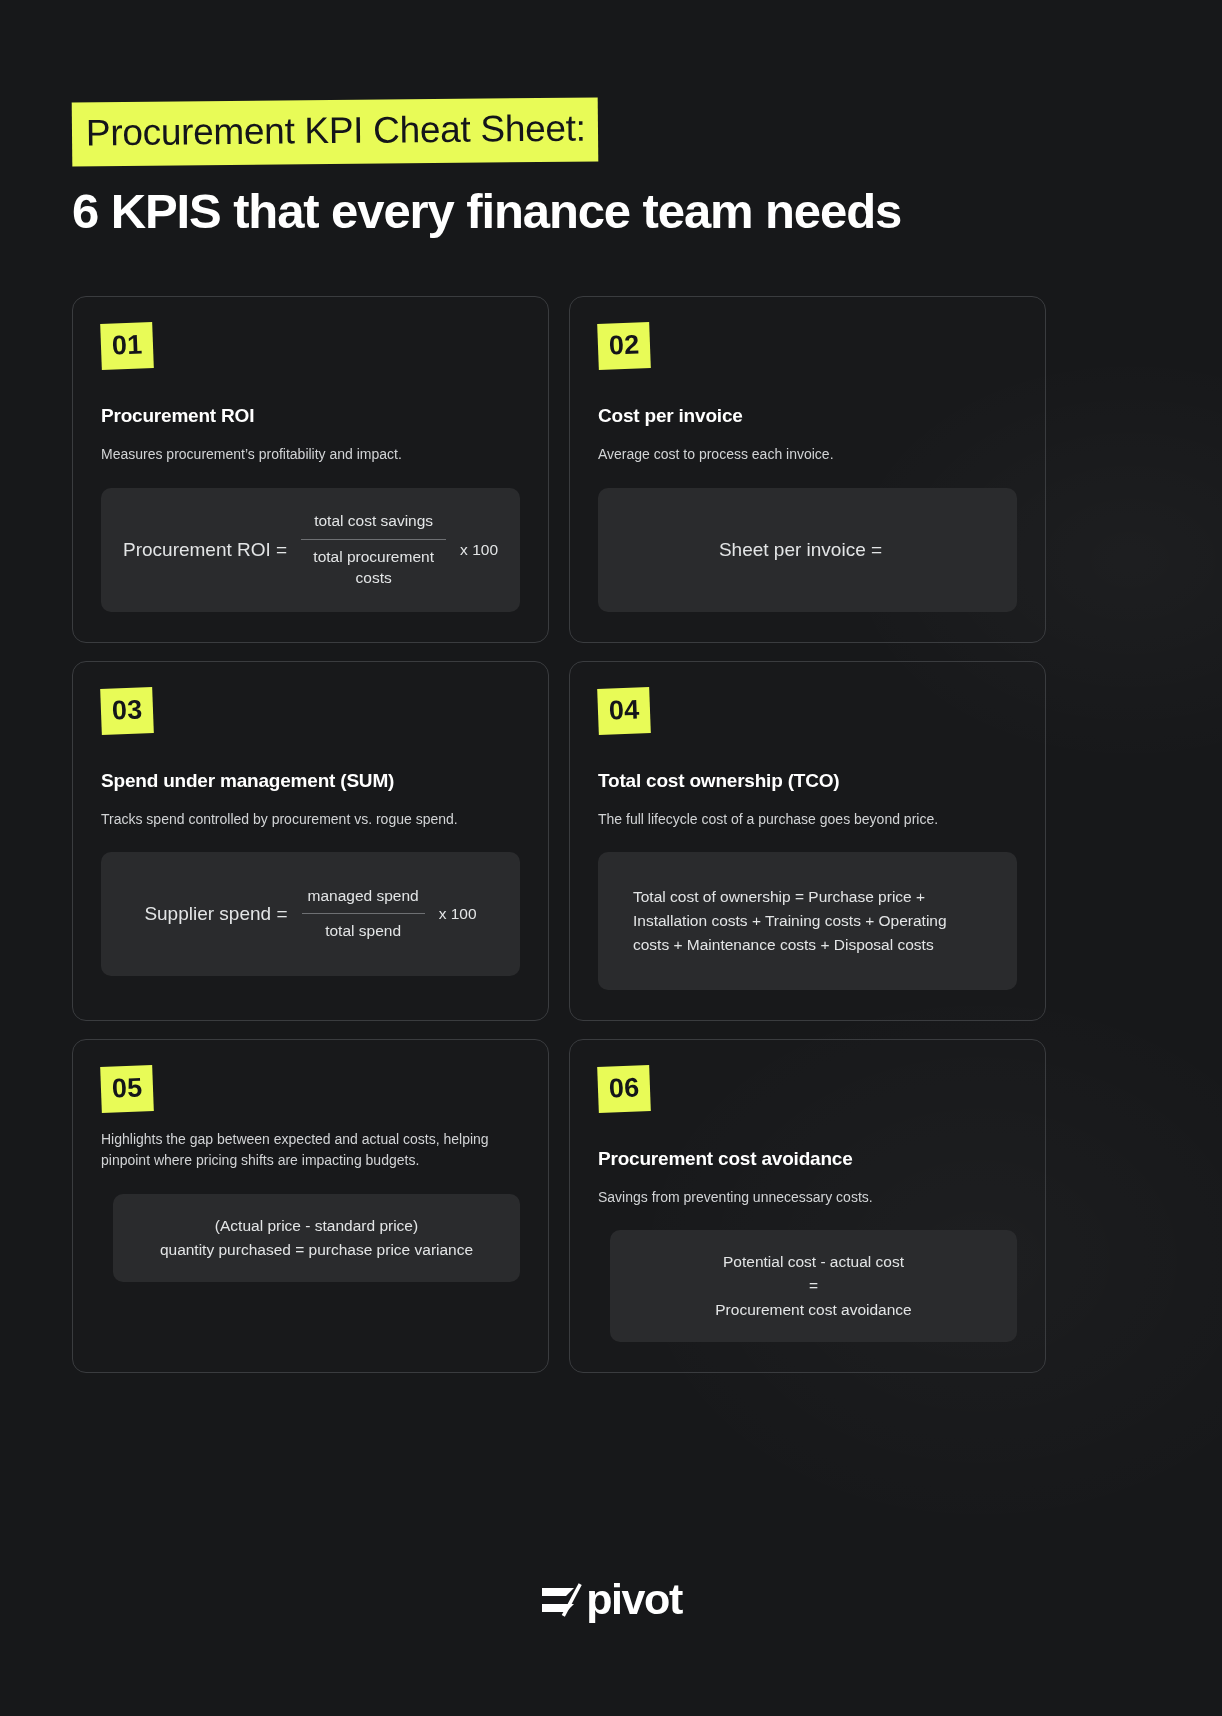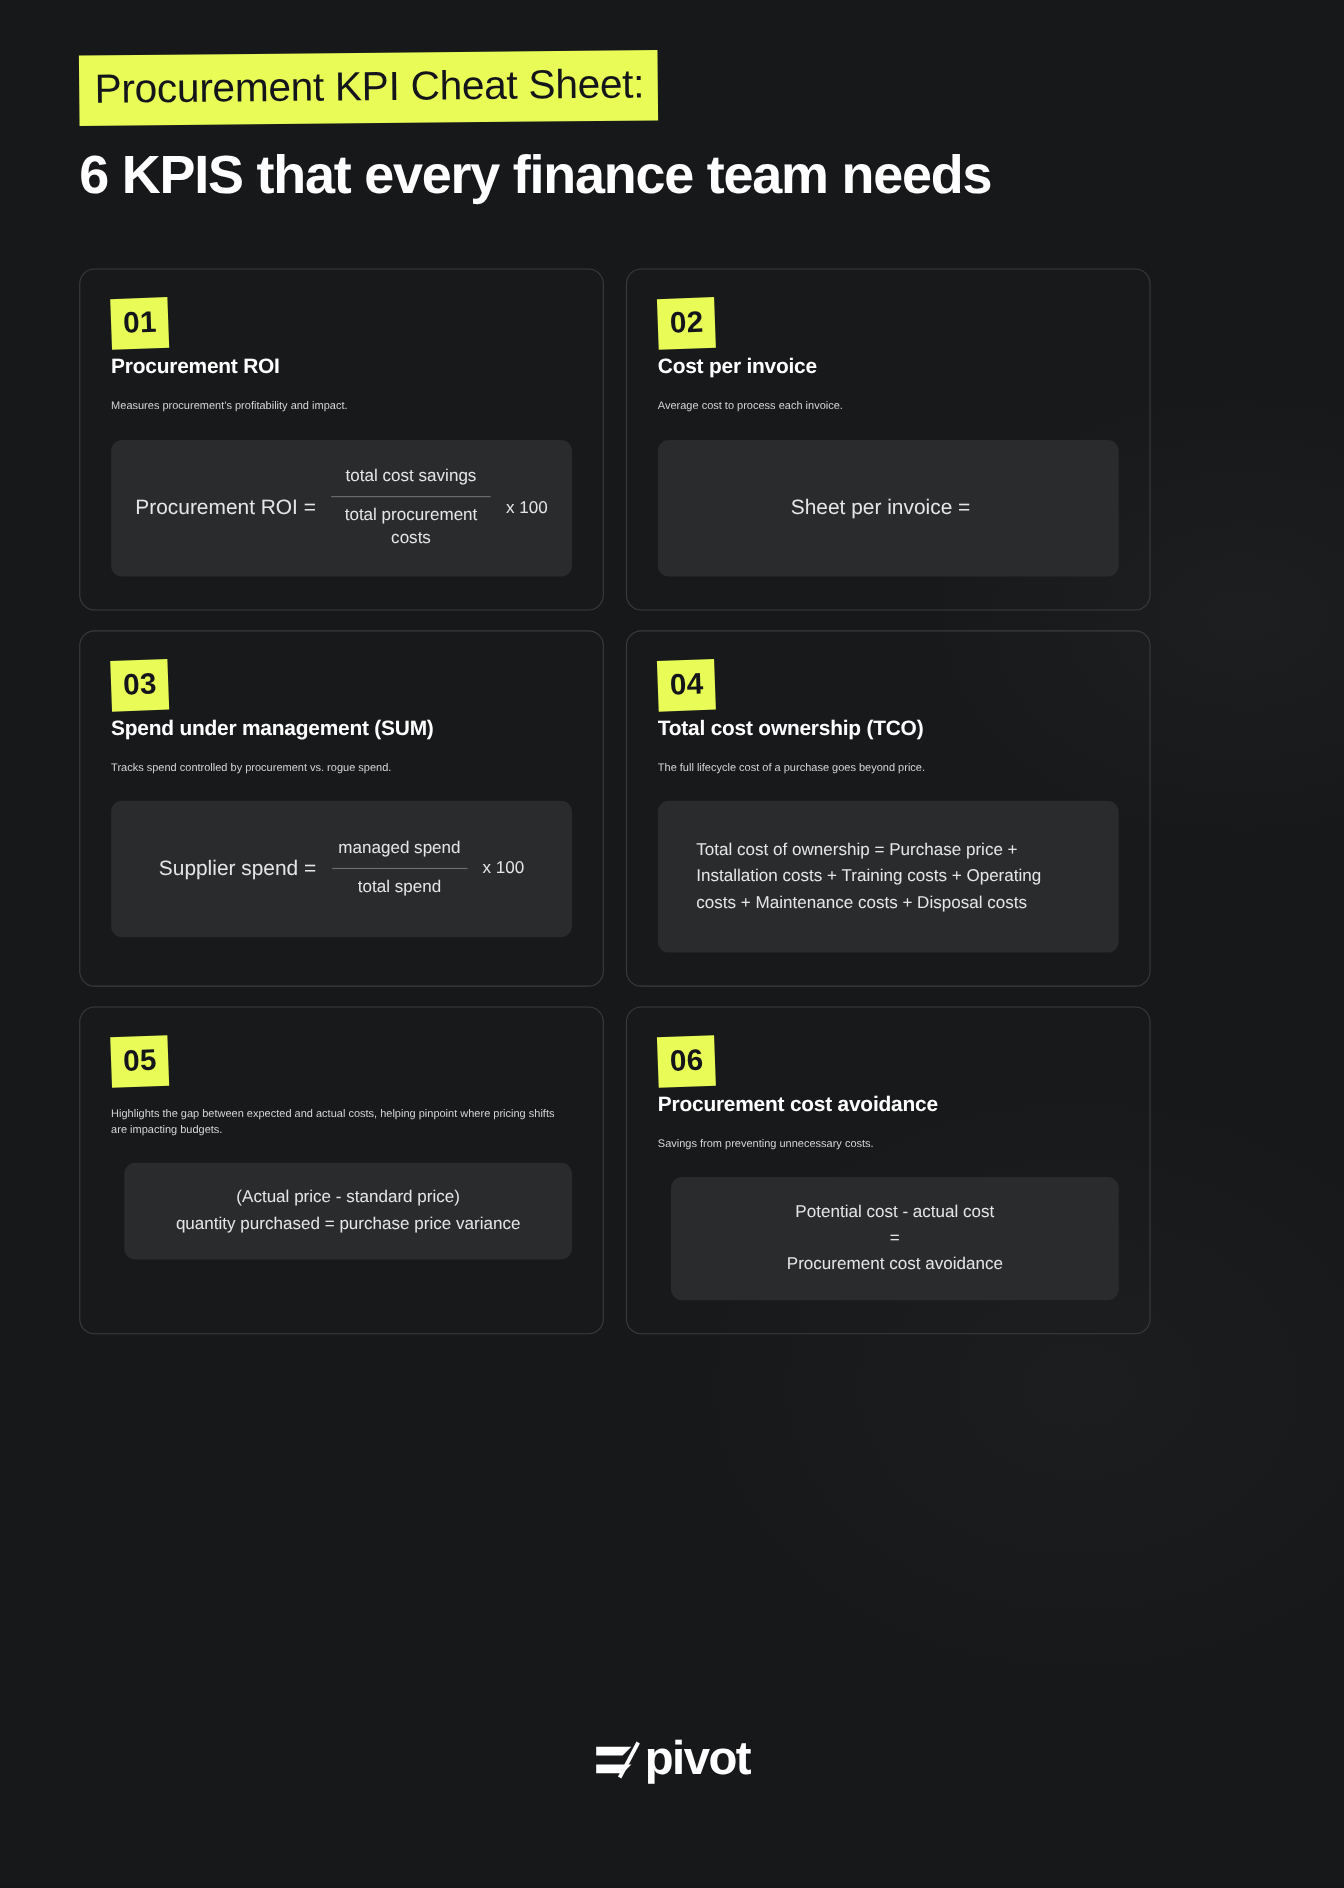--- a/index.html
+++ b/index.html
@@ -16,21 +16,21 @@
     width: 1222px;
     height: 1716px;
     background:
       radial-gradient(ellipse 420px 300px at 1130px 560px, rgba(255,255,255,0.028), rgba(255,255,255,0) 70%),
       radial-gradient(ellipse 520px 400px at 980px 1260px, rgba(255,255,255,0.022), rgba(255,255,255,0) 70%),
       #17181a;
     padding: 0 72px;
   }
 
   
-  .header { padding-top: 48px; }
+  .header { padding-top: 100px; }
   .title-hl-wrap { display: inline-block; position: relative; }
   .title-hl {
     display: inline-block;
     background: #e8fb57;
     color: #14151a;
     font-size: 37px;
     font-weight: 400;
     letter-spacing: -0.3px;
     line-height: 1.15;
     padding: 10px 12px 11px 14px;
@@ -64,29 +64,29 @@
     background: #e8fb57;
     color: #14151a;
     font-size: 27px;
     font-weight: 700;
     letter-spacing: 0.2px;
     line-height: 1;
     padding: 9px 11px 10px 11px;
     transform: rotate(-2.1deg);
   }
   .card-title {
-    margin-top: 6px;
+    margin-top: 36px;
     font-size: 19px;
     font-weight: 700;
     letter-spacing: -0.2px;
     color: #ffffff;
   }
   .card-desc {
     margin-top: 17px;
-    font-size: 10px;
+    font-size: 14px;
     line-height: 1.52;
     color: #d2d4d6;
     font-weight: 400;
   }
   .formula-box {
     margin-top: 22px;
     background: #2a2b2d;
     border-radius: 10px;
     padding: 20px 22px;
     color: #e3e5e6;

